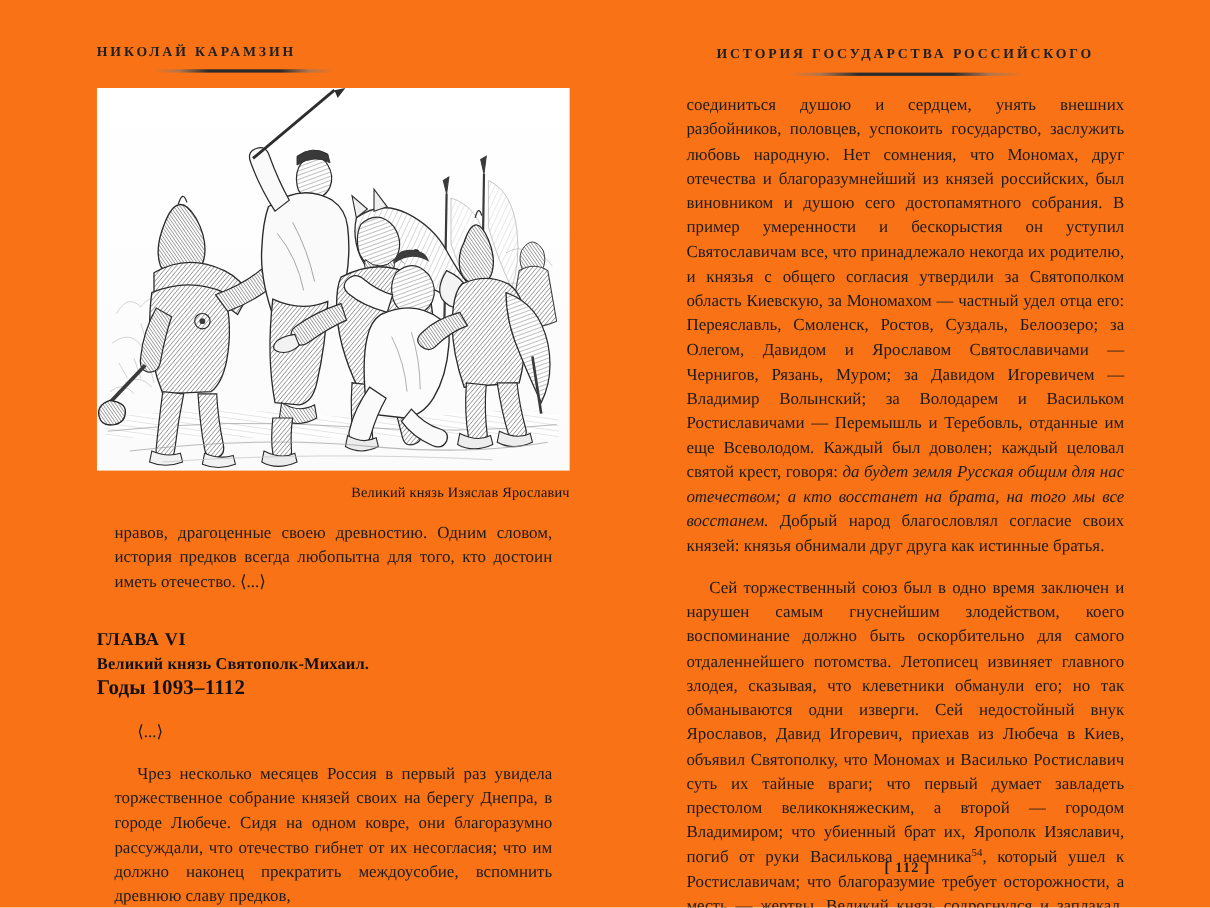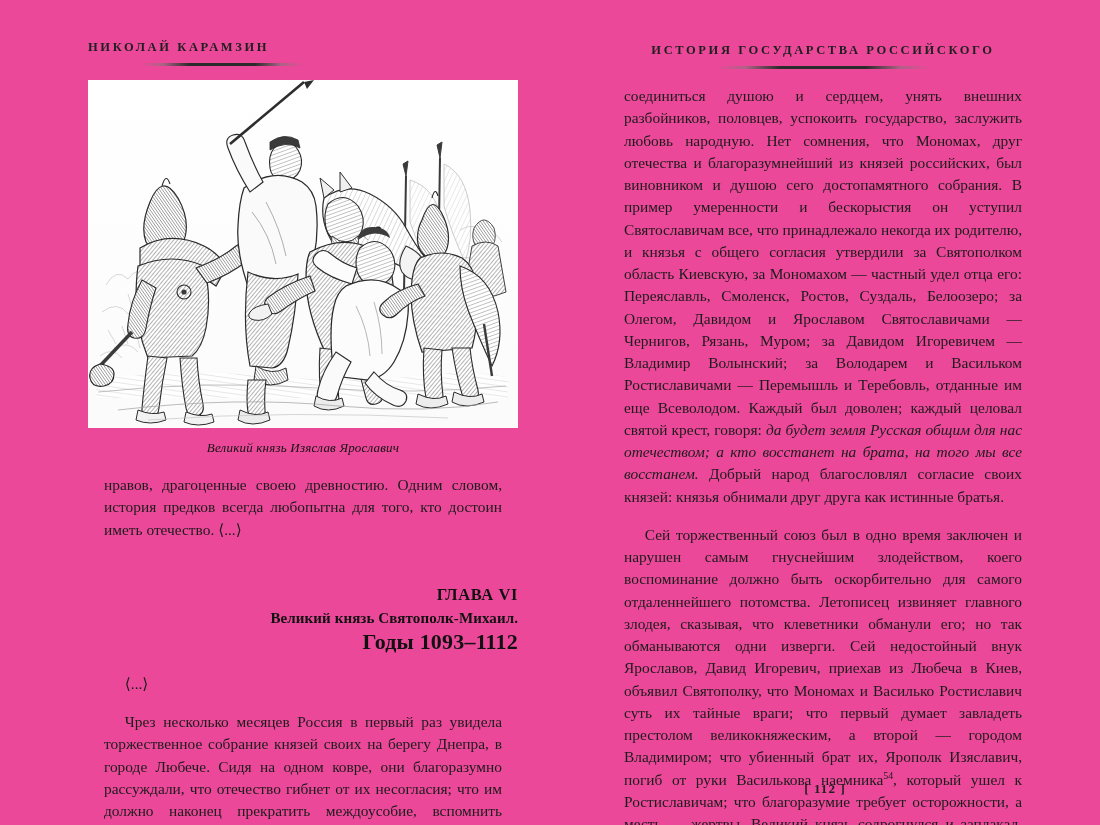--- a/index.html
+++ b/index.html
@@ -11,21 +11,21 @@
     width: 1100px;
     height: 825px;
     font-family: "Liberation Serif", "DejaVu Serif", serif;
     color: #1a1a1a;
     overflow: hidden;
   }
   .spread {
     position: relative;
     width: 1100px;
     height: 825px;
-    background: #ec4899;
+    background: #f97316;
     display: flex;
   }
   .page {
     position: relative;
     width: 550px;
     height: 825px;
     box-sizing: border-box;
   }
   .page-left  { padding: 0 32px 0 88px; }
   .page-right { padding: 0 62px 0 58px; }
@@ -63,22 +63,21 @@
   .illus-wrap {
     margin-top: 14px;
     text-align: center;
   }
   .illus {
     display: block;
     margin: 0 auto;
   }
   .illus-caption {
     margin-top: 12px;
-    text-align: center;
-    font-style: italic;
+    text-align: right;
     font-size: 13px;
     letter-spacing: 0.2px;
     color: #121212;
   }
 
   
   .body-text {
     font-size: 15.4px;
     line-height: 1.445;
     text-align: justify;
@@ -92,36 +91,36 @@
   .page-right .body-text { margin-top: 14px; }
   .ital { font-style: italic; }
   sup {
     font-size: 0.64em;
     vertical-align: super;
     line-height: 0;
   }
 
   
   .chapter {
-    margin-top: 44px;
-    text-align: right;
+    margin-top: 30px;
+    text-align: left;
     font-weight: 700;
     color: #111;
   }
   .chapter-num {
     font-size: 16.5px;
     letter-spacing: 0.6px;
   }
   .chapter-title {
     font-size: 15px;
     margin-top: 5px;
     letter-spacing: 0.1px;
   }
   .chapter-years {
-    font-size: 22px;
+    font-size: 19px;
     margin-top: 2px;
     letter-spacing: 0.2px;
   }
   .ellipsis-line {
     margin-top: 30px;
     font-size: 15.4px;
     text-indent: 1.35em;
   }
 
   

